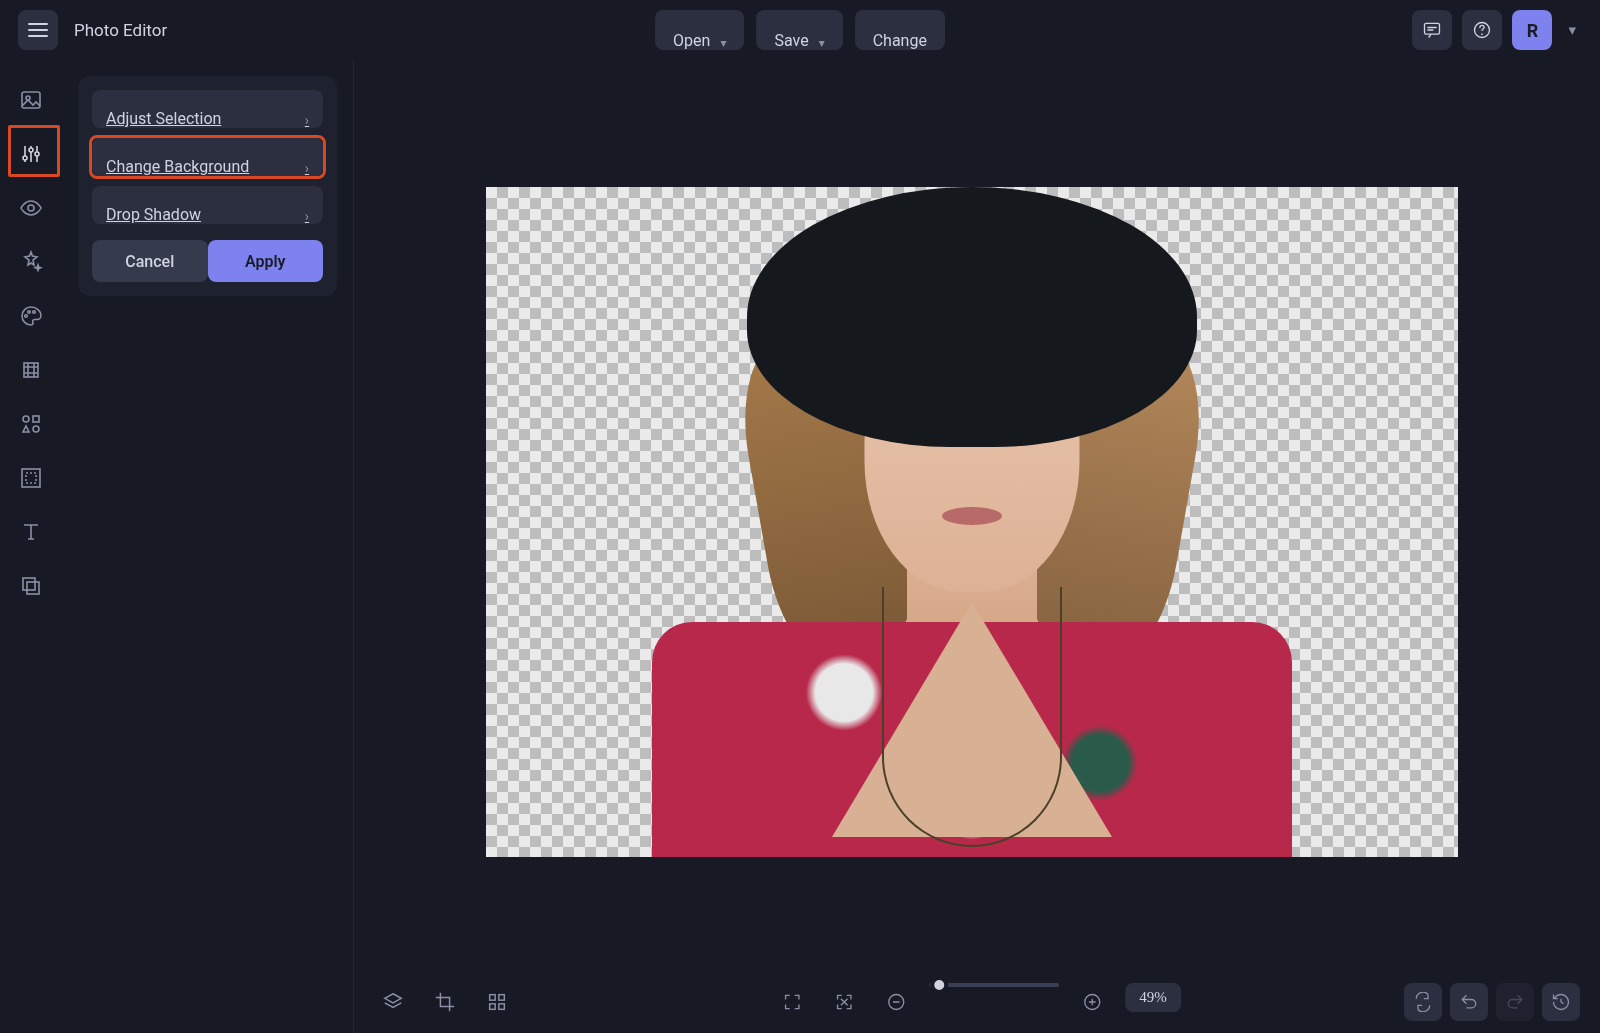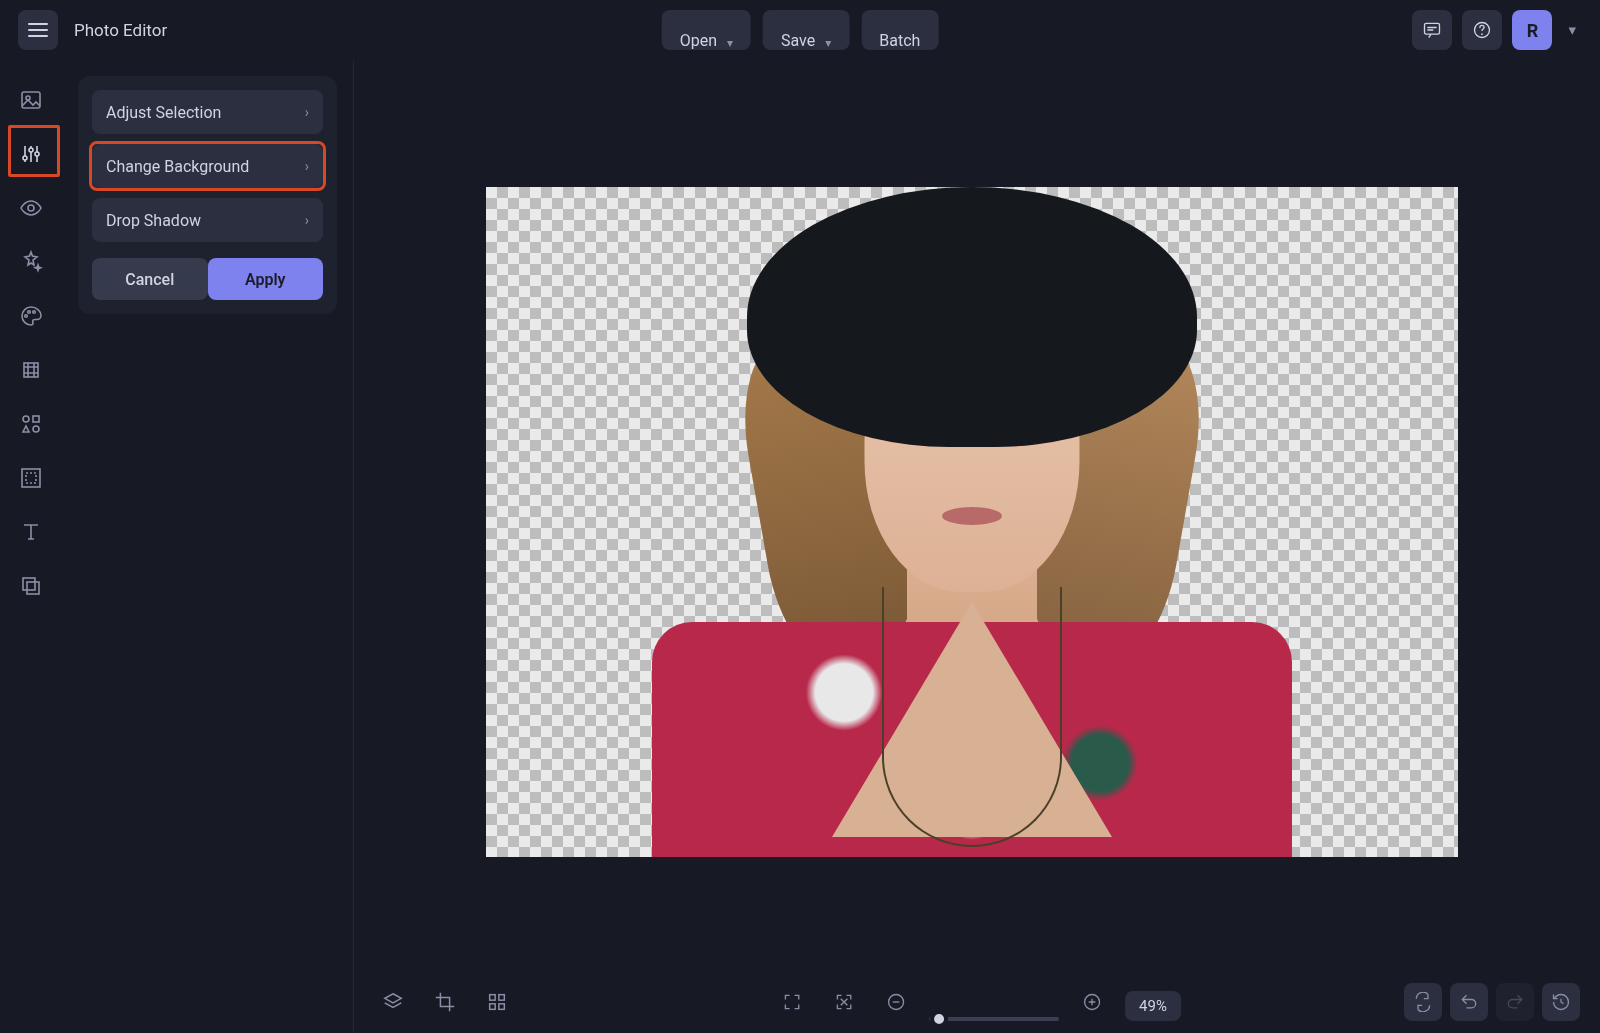--- a/index.html
+++ b/index.html
@@ -93,24 +93,25 @@
   .info-circle{
     width:24px;height:24px;border:1.5px solid var(--txt-dim);border-radius:50%;
     display:flex;align-items:center;justify-content:center;
     color:var(--txt-dim);font-size:13px;font-style:italic;font-family:serif;
     cursor:pointer;
   }
   .panel-card{
     background:var(--bg2);border-radius:12px;padding:14px;
   }
   .opt{
-    height:44px;border-radius:8px;background:var(--bg3);
-    display:flex;align-items:center;justify-content:space-between;
+    height:38px;border-radius:8px;background:var(--bg3);
+    display:flex;align-items:flex-end;justify-content:space-between;
     padding:0 14px;color:var(--txt);cursor:pointer;margin-bottom:10px;
     font-size:16px;
+    text-decoration:underline;
   }
   .opt .chev{color:var(--txt-dim);font-size:14px;}
   .opt-highlight{
     position:relative;
   }
   .opt-highlight::after{
     content:"";position:absolute;inset:-3px;
     border:3px solid var(--hl);border-radius:8px;pointer-events:none;
   }
   .btn-row{display:flex;margin-top:16px;}
@@ -153,21 +154,21 @@
   .eye{position:absolute;width:32px;height:14px;background:#3a2f28;border-radius:50%;top:230px;}
   .eye.l{left:238px;} .eye.r{right:238px;}
   .lips{position:absolute;top:320px;left:50%;transform:translateX(-50%);width:60px;height:18px;background:#b86a68;border-radius:50%;}
   
   .bottombar{
     position:absolute;left:354px;right:0;bottom:0;height:62px;
     display:flex;align-items:center;padding:0 20px;gap:14px;
   }
   .bicon{width:38px;height:38px;border-radius:8px;display:flex;align-items:center;justify-content:center;color:var(--txt-dim);cursor:pointer;}
   .bicon svg{stroke:currentColor;fill:none;stroke-width:1.6;}
-  .bcenter{position:absolute;left:50%;transform:translateX(-50%);display:flex;align-items:flex-end;gap:14px;}
+  .bcenter{position:absolute;left:50%;transform:translateX(-50%);display:flex;align-items:flex-start;gap:14px;font-family:Liberation Serif, serif;}
   .zoom-slider{
     width:130px;height:4px;background:var(--border);border-radius:2px;position:relative;cursor:pointer;
   }
   .zoom-thumb{position:absolute;left:10px;top:50%;transform:translate(-50%,-50%);width:18px;height:18px;border-radius:50%;background:var(--txt);border:4px solid var(--bg);}
   .zoom-val{
     background:var(--bg3);border-radius:8px;padding:6px 14px;color:var(--txt);
   }
   .bright{margin-left:auto;display:flex;gap:8px;}
   .bright .bicon{background:var(--bg3);}
 </style>
@@ -185,21 +186,21 @@
   <div class="top-center">
     <div class="tbtn">
       <span>Open</span>
       <span class="chev">▾</span>
     </div>
     <div class="tbtn">
       <span>Save</span>
       <span class="chev">▾</span>
     </div>
     <div class="tbtn">
-      <span>Batch</span>
+      <span>Change</span>
     </div>
   </div>
 
   <div class="top-right">
     <div class="iconbtn">
       <svg width="20" height="20" viewBox="0 0 24 24">
           <rect x="3" y="4" width="18" height="13" rx="2" stroke="#d0d3e0" fill="none" stroke-width="1.6"></rect>
           <path d="M8 21l3-4" stroke="#d0d3e0" stroke-width="1.6"></path>
           <path d="M7 9h10M7 12h6" stroke="#d0d3e0" stroke-width="1.6" stroke-linecap="round"></path>
         </svg>

